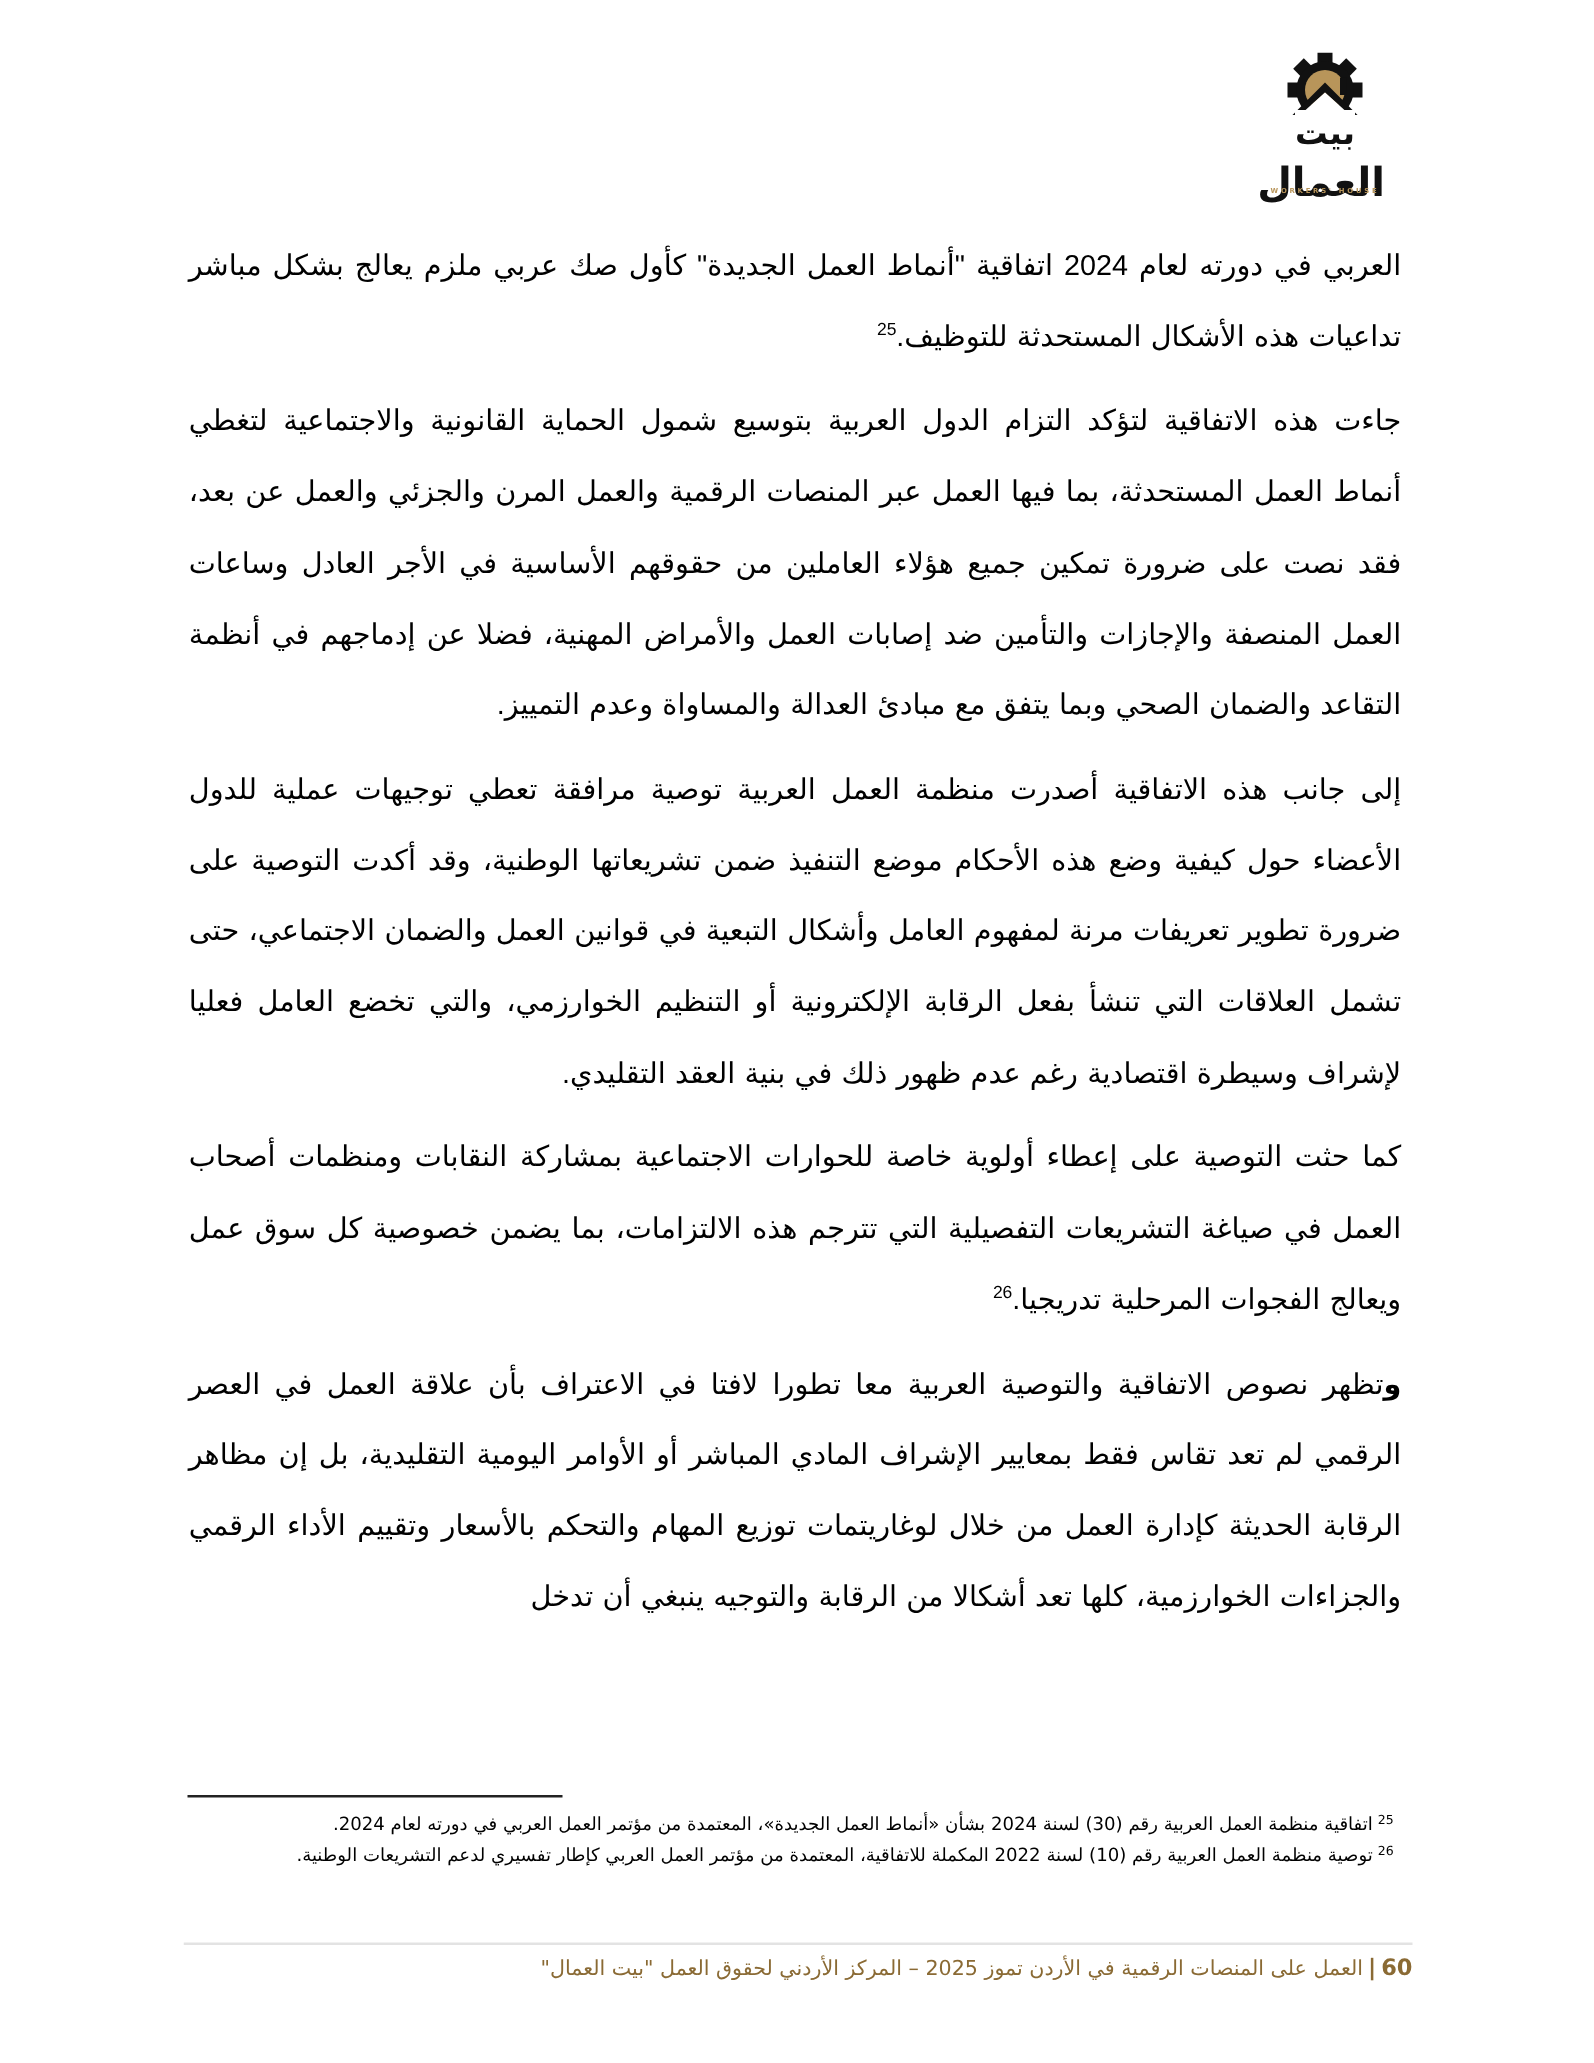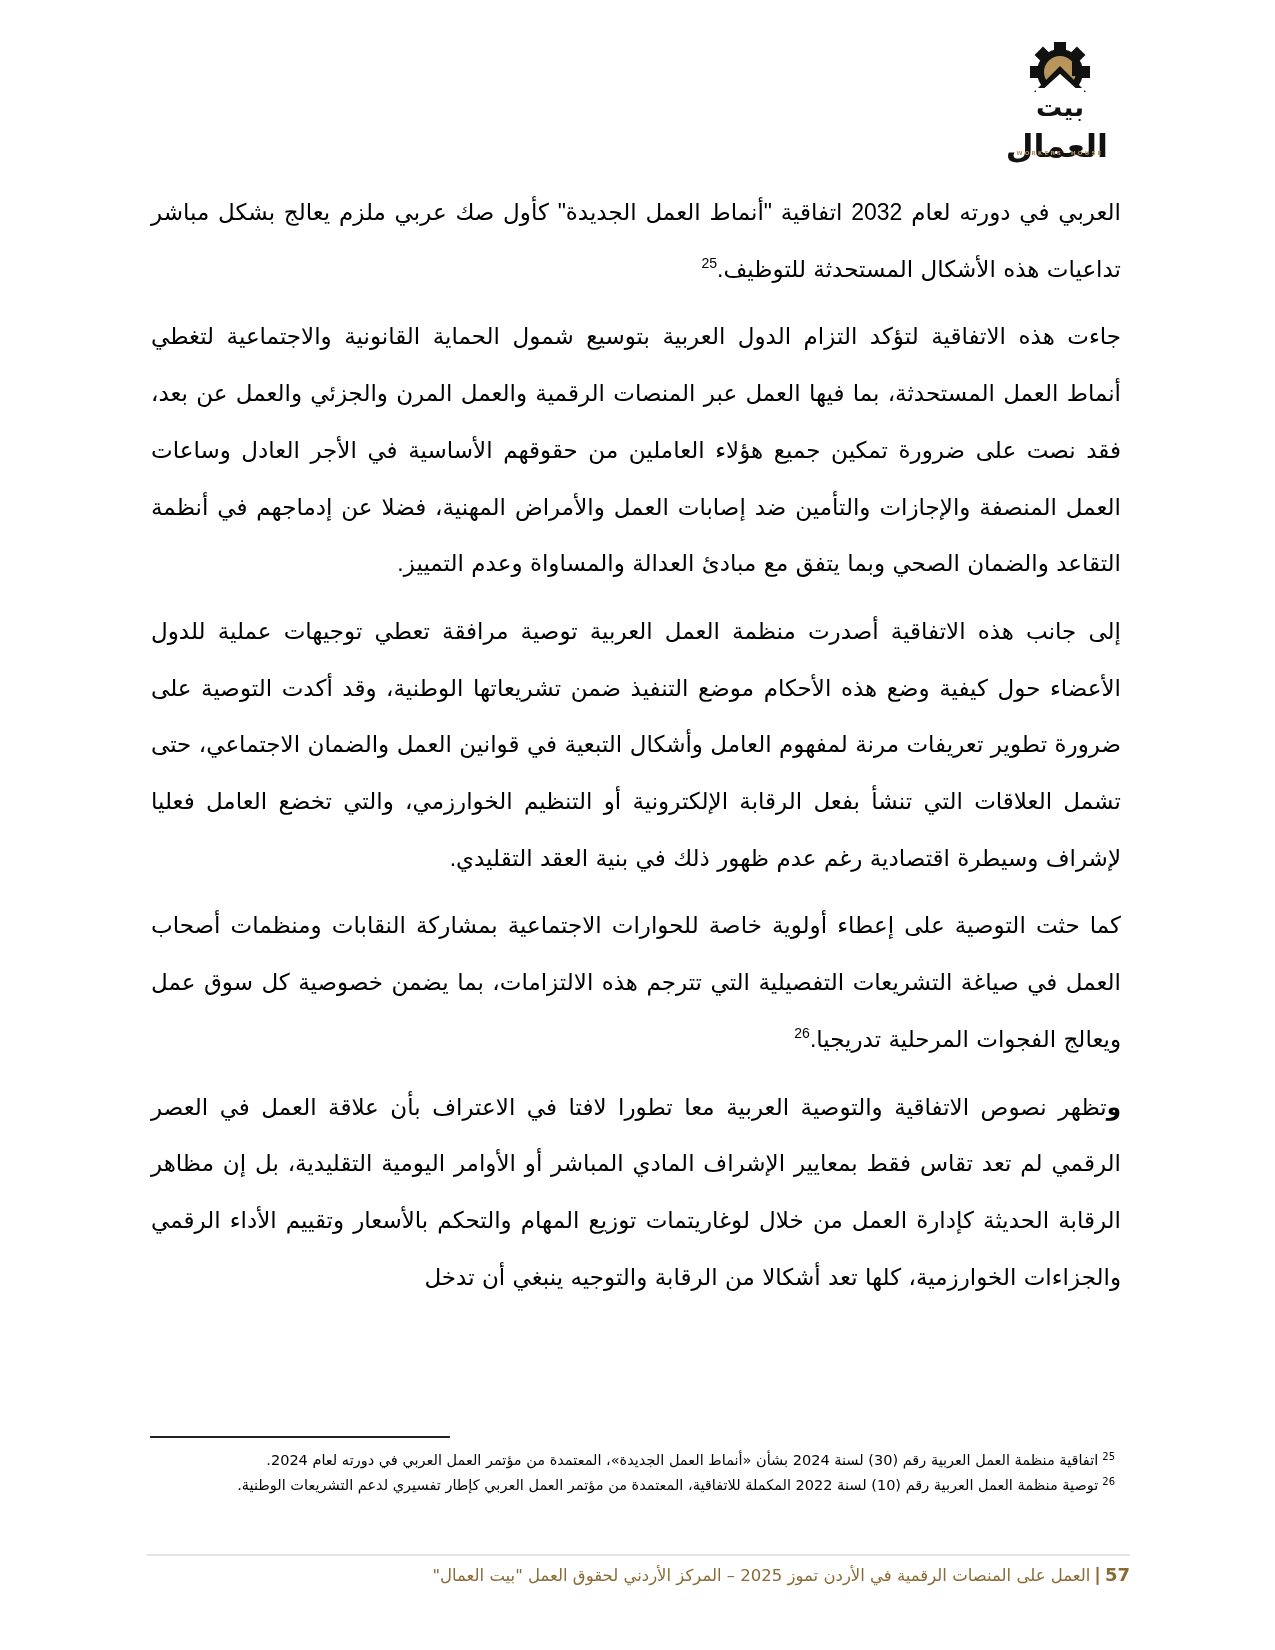--- a/index.html
+++ b/index.html
@@ -52,29 +52,29 @@
     <rect x="60" y="20" width="5" height="14" fill="#111"></rect>
     <rect x="24" y="46" width="48" height="14" fill="#ffffff"></rect>
     <polygon points="28,50 48,32 68,50" fill="#ffffff"></polygon>
   </svg>
   <div class="logo-ar-1">بيت</div>
   <div class="logo-ar-2">العمال</div>
   <div class="logo-en">WORKERS' HOUSE</div>
 </div>
 
 <div class="content">
-  <p class="para"><span>العربي في دورته لعام 2032 اتفاقية "أنماط العمل الجديدة" كأول صك عربي ملزم يعالج بشكل مباشر تداعيات هذه الأشكال المستحدثة للتوظيف.</span><sup class="fn">25</sup></p>
+  <p class="para"><span>العربي في دورته لعام 2024 اتفاقية "أنماط العمل الجديدة" كأول صك عربي ملزم يعالج بشكل مباشر تداعيات هذه الأشكال المستحدثة للتوظيف.</span><sup class="fn">25</sup></p>
   <p class="para"><span>جاءت هذه الاتفاقية لتؤكد التزام الدول العربية بتوسيع شمول الحماية القانونية والاجتماعية لتغطي أنماط العمل المستحدثة، بما فيها العمل عبر المنصات الرقمية والعمل المرن والجزئي والعمل عن بعد، فقد نصت على ضرورة تمكين جميع هؤلاء العاملين من حقوقهم الأساسية في الأجر العادل وساعات العمل المنصفة والإجازات والتأمين ضد إصابات العمل والأمراض المهنية، فضلا عن إدماجهم في أنظمة التقاعد والضمان الصحي وبما يتفق مع مبادئ العدالة والمساواة وعدم التمييز.</span></p>
   <p class="para"><span>إلى جانب هذه الاتفاقية أصدرت منظمة العمل العربية توصية مرافقة تعطي توجيهات عملية للدول الأعضاء حول كيفية وضع هذه الأحكام موضع التنفيذ ضمن تشريعاتها الوطنية، وقد أكدت التوصية على ضرورة تطوير تعريفات مرنة لمفهوم العامل وأشكال التبعية في قوانين العمل والضمان الاجتماعي، حتى تشمل العلاقات التي تنشأ بفعل الرقابة الإلكترونية أو التنظيم الخوارزمي، والتي تخضع العامل فعليا لإشراف وسيطرة اقتصادية رغم عدم ظهور ذلك في بنية العقد التقليدي.</span></p>
   <p class="para"><span>كما حثت التوصية على إعطاء أولوية خاصة للحوارات الاجتماعية بمشاركة النقابات ومنظمات أصحاب العمل في صياغة التشريعات التفصيلية التي تترجم هذه الالتزامات، بما يضمن خصوصية كل سوق عمل ويعالج الفجوات المرحلية تدريجيا.</span><sup class="fn">26</sup></p>
   <p class="para"><span class="bold-lead">و</span><span>تظهر نصوص الاتفاقية والتوصية العربية معا تطورا لافتا في الاعتراف بأن علاقة العمل في العصر الرقمي لم تعد تقاس فقط بمعايير الإشراف المادي المباشر أو الأوامر اليومية التقليدية، بل إن مظاهر الرقابة الحديثة كإدارة العمل من خلال لوغاريتمات توزيع المهام والتحكم بالأسعار وتقييم الأداء الرقمي والجزاءات الخوارزمية، كلها تعد أشكالا من الرقابة والتوجيه ينبغي أن تدخل</span></p>
 </div>
 
 <div class="fn-sep"></div>
 <div class="footnotes">
   <div><span class="fn-num">25</span><span>اتفاقية منظمة العمل العربية رقم (30) لسنة 2024 بشأن «أنماط العمل الجديدة»، المعتمدة من مؤتمر العمل العربي في دورته لعام 2024.</span></div>
   <div><span class="fn-num">26</span><span>توصية منظمة العمل العربية رقم (10) لسنة 2022 المكملة للاتفاقية، المعتمدة من مؤتمر العمل العربي كإطار تفسيري لدعم التشريعات الوطنية.</span></div>
 </div>
 
 <div class="footer-line"></div>
 <div class="footer">
-  <span class="page-num">57</span><span class="sep">|</span><span>العمل على المنصات الرقمية في الأردن تموز 2025 – المركز الأردني لحقوق العمل "بيت العمال"</span>
+  <span class="page-num">60</span><span class="sep">|</span><span>العمل على المنصات الرقمية في الأردن تموز 2025 – المركز الأردني لحقوق العمل "بيت العمال"</span>
 </div>
 
 </body></html>

